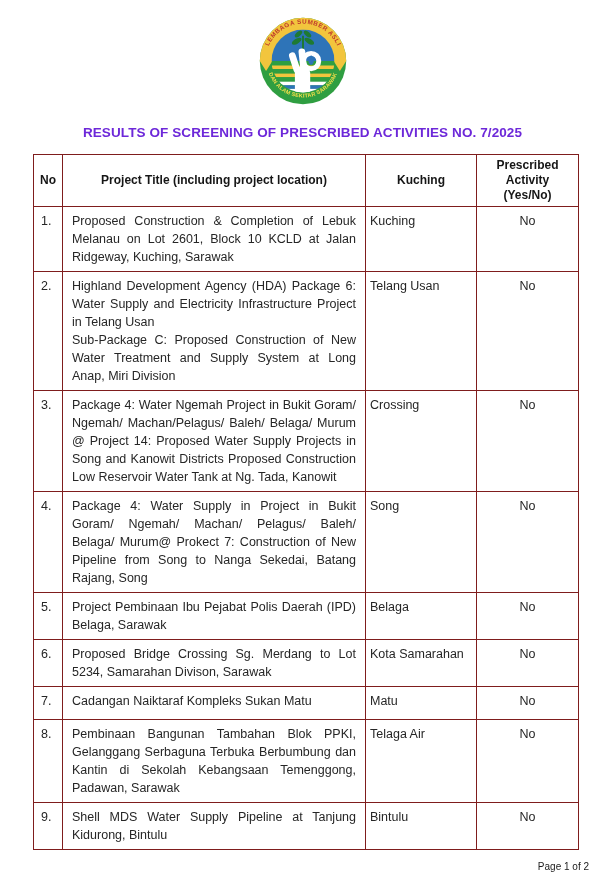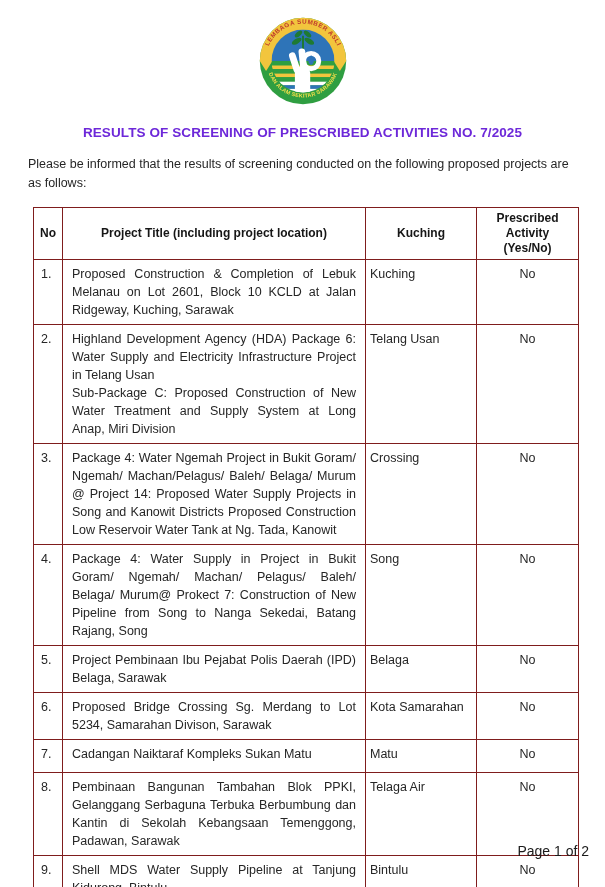--- a/index.html
+++ b/index.html
@@ -55,22 +55,22 @@
     padding:3px 4px;
     color:#161616;
   }
   td.c-no { padding:5px 4px 5px 7px; line-height:18px; }
   td.c-title { padding:5px 9px; line-height:18px; text-align:justify;margin-top:43px; }
   td.c-title div { text-align:justify; }
   td.c-loc { padding:5px 4px; text-align:left; line-height:18px; }
   td.c-presc { padding:5px 4px; text-align:center; line-height:18px; }
   .footer {
     position:absolute;
-    right:16px; bottom:28px;
-    font-size:14px;
+    right:16px; bottom:15px;
+    font-size:10px;
     color:#1b1b1b;
   }
 </style>
 </head>
 <body>
 
 <div class="page">
 
   <div class="logo-wrap">
     <svg width="90" height="90" viewBox="0 0 100 100" aria-hidden="true">
@@ -117,21 +117,20 @@
         <textPath href="#topArc" startOffset="50%" text-anchor="middle">LEMBAGA SUMBER ASLI</textPath>
       </text>
       <text font-size="6" font-weight="bold" fill="#f5e04a" letter-spacing="0.3" font-family="Liberation Sans, sans-serif">
         <textPath href="#botArc" startOffset="50%" text-anchor="middle">DAN ALAM SEKITAR SARAWAK</textPath>
       </text>
     </svg>
   </div>
 
   <div class="doc-title">RESULTS OF SCREENING OF PRESCRIBED ACTIVITIES NO. 7/2025</div>
 
-  <p class="intro">Please be informed that the results of screening conducted on the following proposed projects are as follows:</p>
 
   <table class="results">
     <colgroup>
       <col style="width:29px">
         <col style="width:303px">
         <col style="width:111px">
         <col style="width:102px">
     </colgroup>
     <thead>
       <tr>

